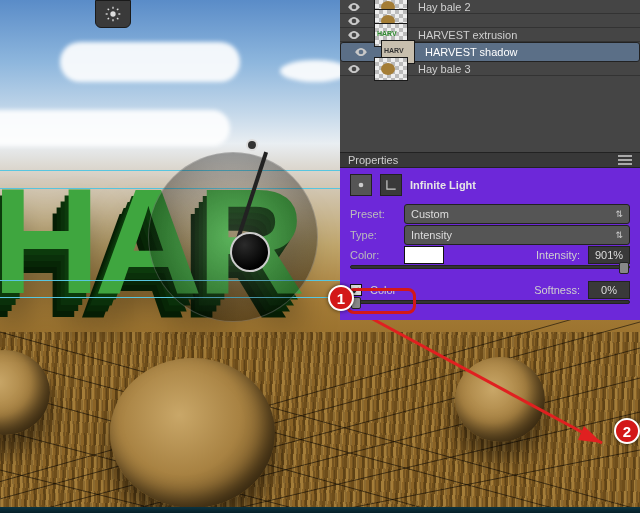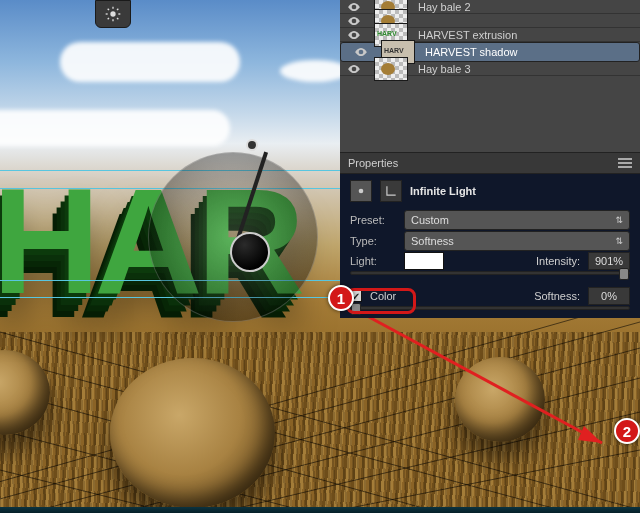--- a/index.html
+++ b/index.html
@@ -58,22 +58,22 @@
   .layer{display:flex;align-items:center;height:14px;border-bottom:1px solid #333;background:#454545;}
   .layer.sel{background:#5b6f87;color:#fff;}
   .eye{width:28px;display:flex;justify-content:center;}
   .eye svg{width:14px;height:14px;fill:#c8c8c8;}
   .thumb{width:34px;height:24px;margin:0 6px;border:1px solid #1a1a1a;background:#888;position:relative;overflow:hidden;}
   .thumb.checker{background:repeating-conic-gradient(#bbb 0 25%,#eee 0 50%) 0 0/8px 8px;}
   .thumb .mini-bale{position:absolute;left:6px;top:5px;width:14px;height:12px;border-radius:50%;background:#a47d36;}
   .thumb .mini-text{position:absolute;left:2px;top:6px;font-size:7px;font-weight:900;color:#2f8b2f;}
   .lname{flex:1;padding-left:4px;}
 
-  .prop-hdr{height:22px;background:#383838;border-top:1px solid #222;border-bottom:1px solid #222;display:flex;align-items:center;padding:0 8px;justify-content:space-between;}
-  .prop-body{padding:6px 10px 8px;background:#0f172a;}
+  .prop-hdr{height:16px;background:#383838;border-top:1px solid #222;border-bottom:1px solid #222;display:flex;align-items:center;padding:0 8px;justify-content:space-between;}
+  .prop-body{padding:6px 10px 16px;background:#6d28d9;}
   .iconrow{display:flex;align-items:center;gap:8px;margin-bottom:8px;}
   .iconbtn{width:22px;height:22px;border:1px solid #222;background:#3a3a3a;display:flex;align-items:center;justify-content:center;}
   .iconbtn.star{background:#555;}
   .iconbtn svg{width:14px;height:14px;fill:#ccc;}
   .plabel{font-weight:600;color:#e6e6e6;}
   .row{display:flex;align-items:center;margin:1px 0;gap:8px;}
   .row .lab{width:46px;color:#bbb;}
   .sel{flex:1;height:20px;background:#555;border:1px solid #222;border-radius:3px;color:#ddd;padding:0 6px;display:flex;align-items:center;justify-content:space-between;}
   .sel .chev{font-size:9px;color:#ccc;}
   .swatch{width:40px;height:18px;background:#fff;border:1px solid #111;}
@@ -231,26 +231,26 @@
     <div class="row">
       <span class="lab">Preset:</span>
       <div class="sel">
           <span>Custom</span>
           <span class="chev">⇅</span>
         </div>
     </div>
     <div class="row">
       <span class="lab">Type:</span>
       <div class="sel">
-          <span>Softness</span>
+          <span>Intensity</span>
           <span class="chev">⇅</span>
         </div>
     </div>
     <div class="row">
-      <span class="lab">Light:</span>
+      <span class="lab">Color:</span>
       <div class="swatch"></div>
       <span style="flex:1"></span>
       <span>Intensity:</span>
       <div class="valbox">901%</div>
     </div>
     <div class="slider">
         <div class="tk" style="right:0"></div>
       </div>
 
     <div class="row" style="margin-top:12px">

